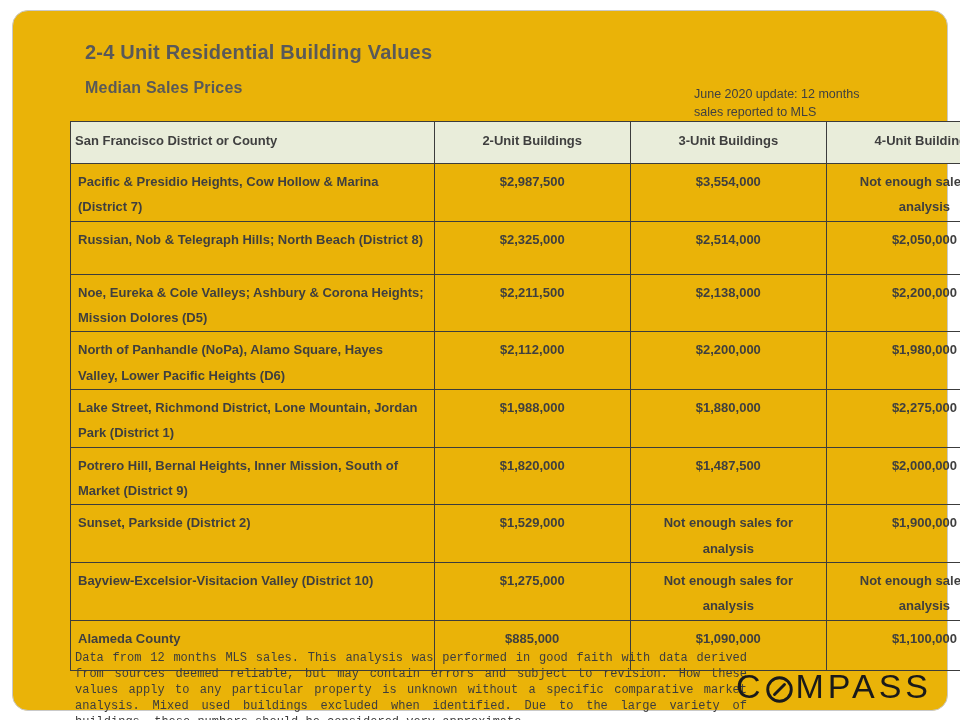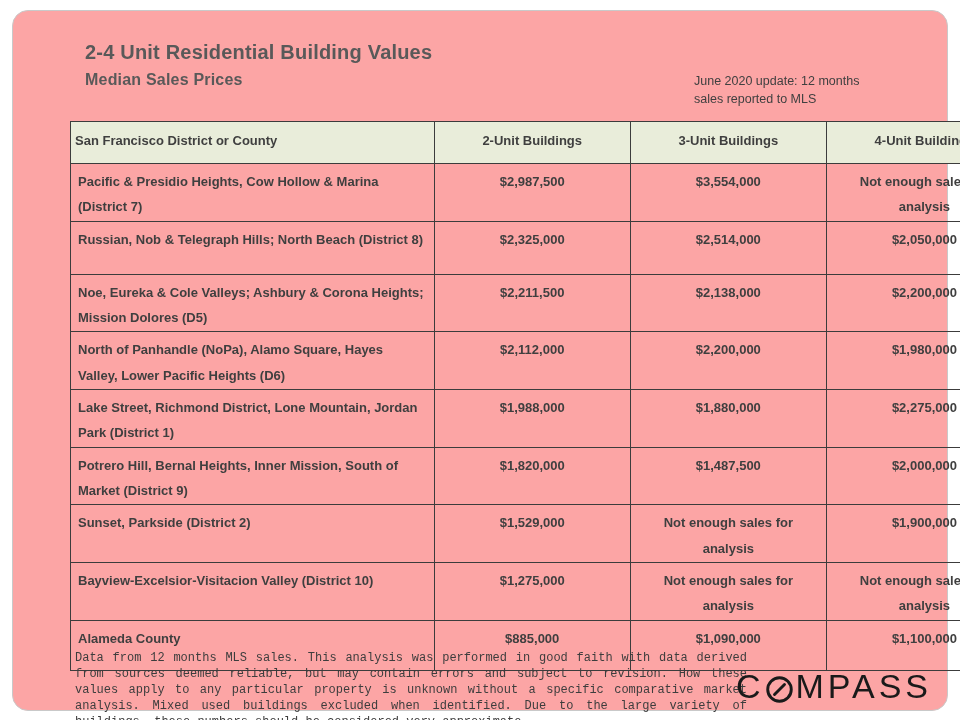--- a/index.html
+++ b/index.html
@@ -3,33 +3,33 @@
 <meta charset="utf-8">
 <style>
   html,body{margin:0;padding:0;background:#ffffff;}
   body{
     width:960px;height:720px;position:relative;overflow:hidden;
     font-family:"Liberation Sans","DejaVu Sans",sans-serif;
     -webkit-font-smoothing:antialiased;
   }
   .card{
     position:absolute;left:12px;top:10px;width:934px;height:699px;
-    background:#fca5a5;border:1px solid #c9c9c9;border-radius:16px;
+    background:#eab308;border:1px solid #c9c9c9;border-radius:16px;
   }
   
   .title{
     position:absolute;left:72px;top:30px;
     font-size:20px;font-weight:bold;color:#595959;letter-spacing:.2px;
   }
   .subtitle{
-    position:absolute;left:72px;top:60px;
+    position:absolute;left:72px;top:68px;
     font-size:16px;font-weight:bold;color:#595959;letter-spacing:.2px;
   }
   .update-note{
-    position:absolute;left:681px;top:61px;width:240px;
+    position:absolute;left:681px;top:74px;width:240px;
     font-size:12.5px;color:#404040;line-height:1.45;
   }
   
   table.prices{
     position:absolute;left:57px;top:110px;width:953px;
     border-collapse:collapse;table-layout:fixed;
     font-size:13px;font-weight:bold;color:#3f3f3f;
   }
   table.prices th,table.prices td{
     border:1.5px solid #3c3c3c;overflow:hidden;

